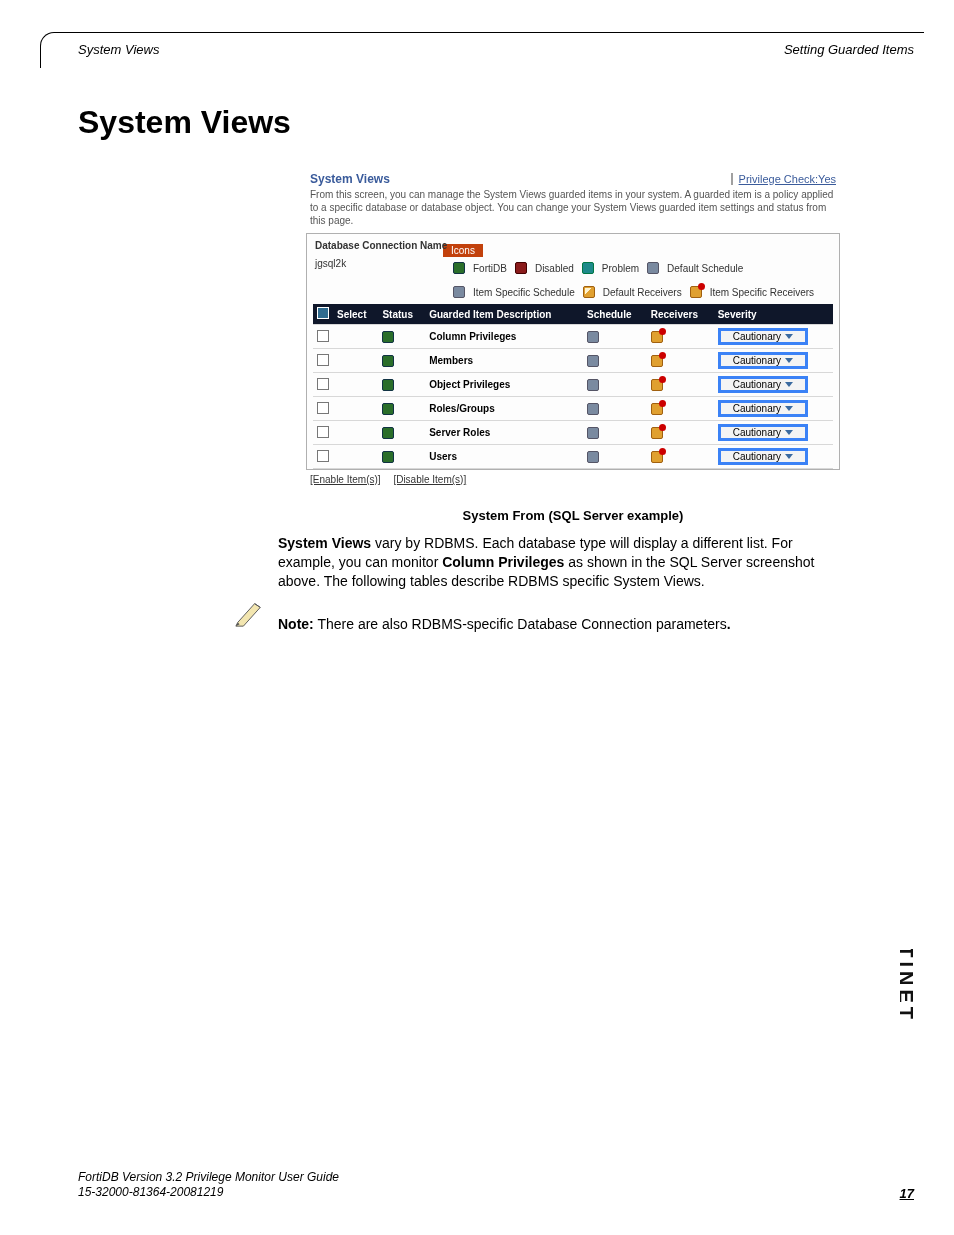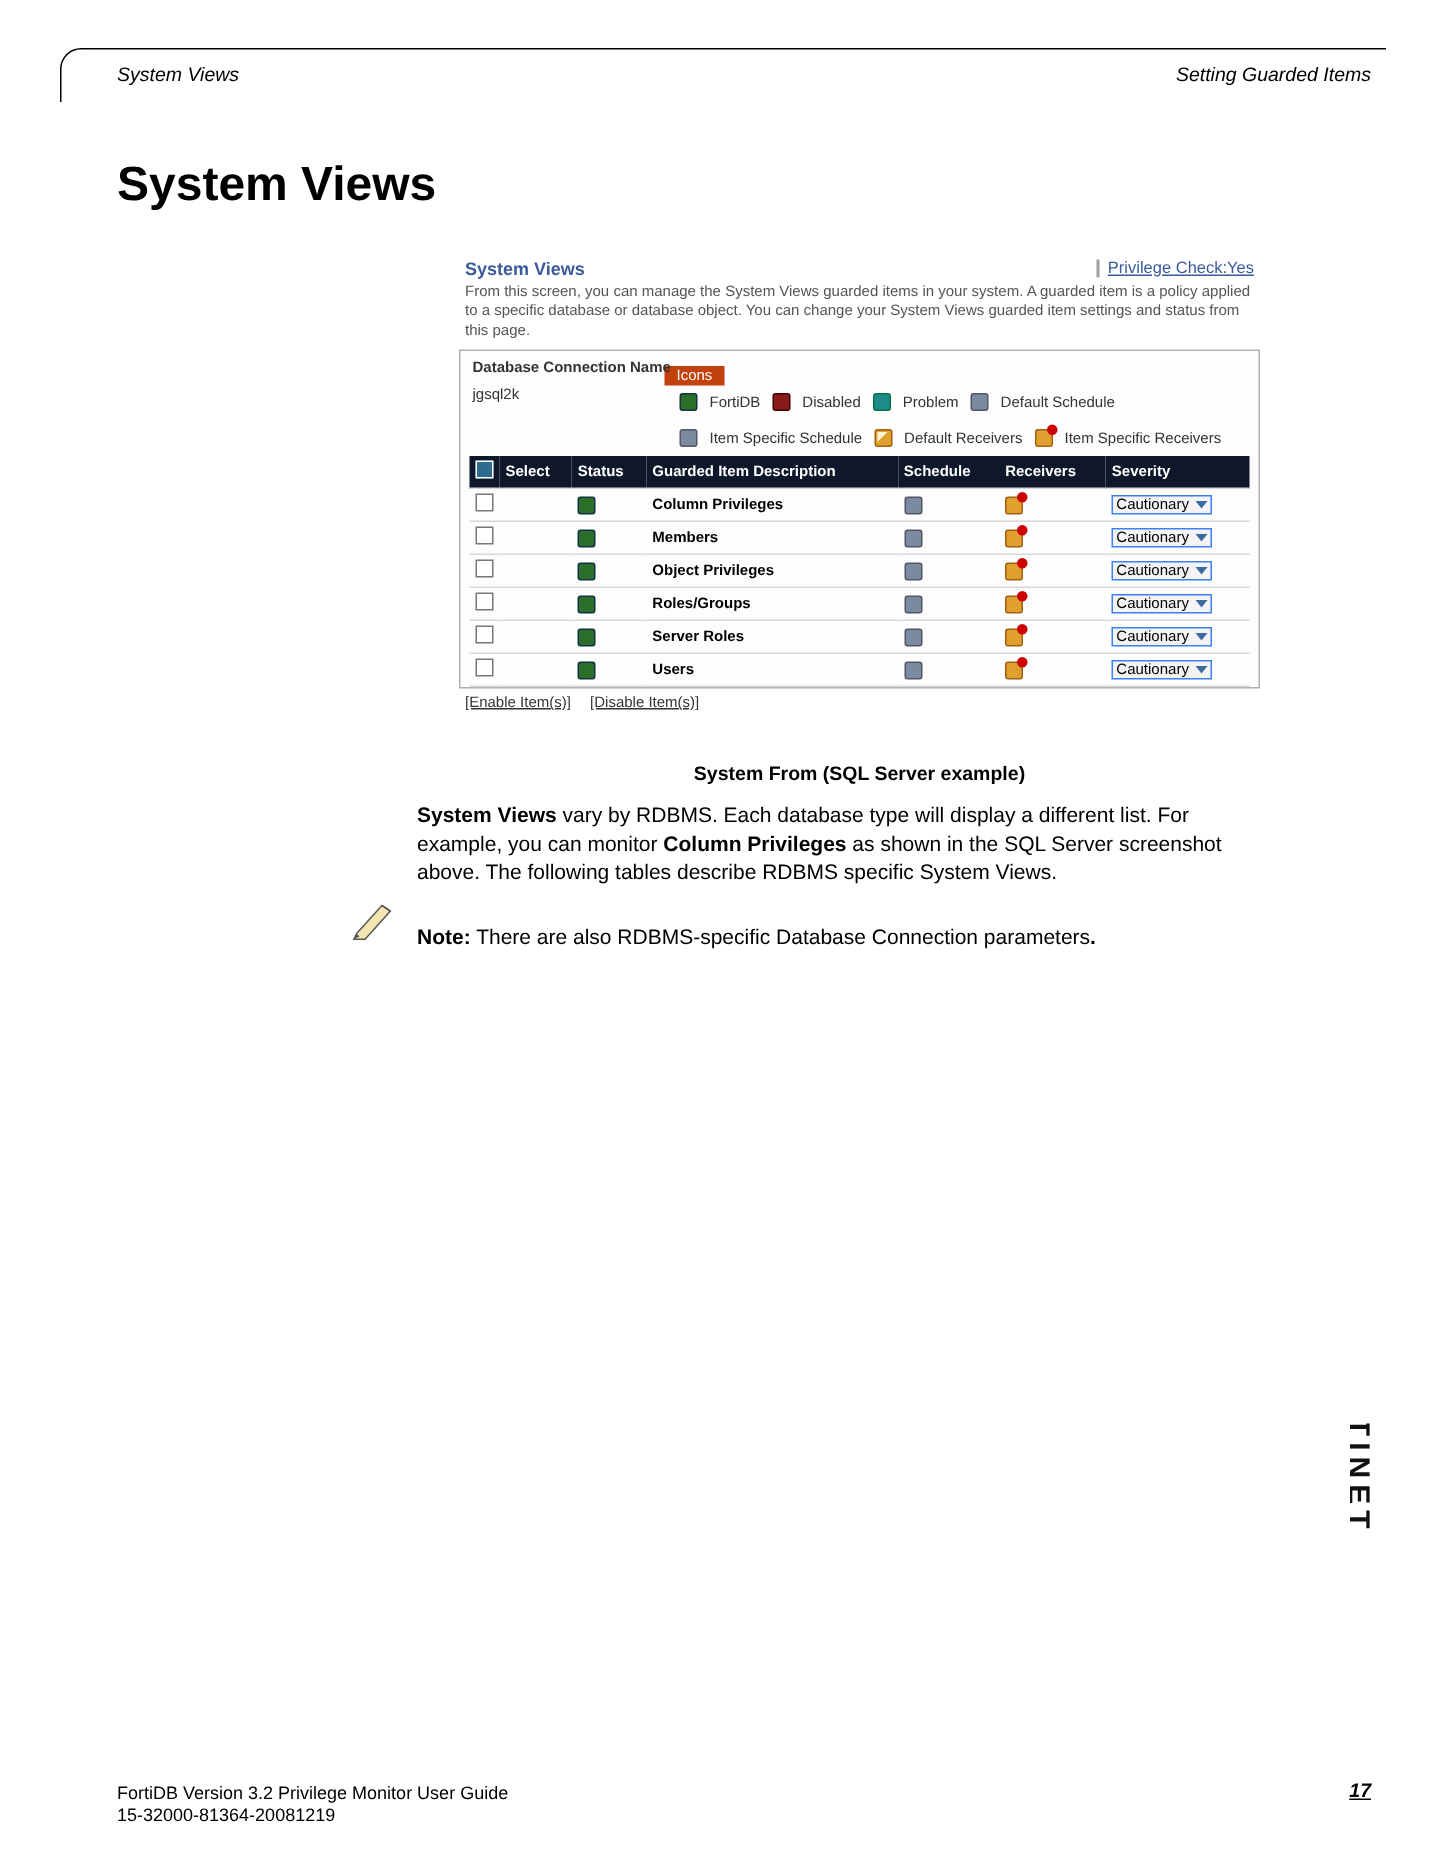--- a/index.html
+++ b/index.html
@@ -57,21 +57,21 @@
   .ic-gray  { background:#7a8aa0; border:1px solid #556; }
   .ic-mail  { background:#e0a030; border:1px solid #a06010; position:relative;}
   .ic-mail::after{content:""; position:absolute; left:1px; top:1px; right:1px; bottom:1px; background:linear-gradient(135deg,#fff3d0 40%, transparent 40%);}
   .ic-mailr { background:#e0a030; border:1px solid #a06010; position:relative;}
   .ic-mailr::after{content:""; position:absolute; right:-4px; top:-4px; width:7px;height:7px;background:#c00;border-radius:50%;}
   .ss-thead { background:#0f172a; color:#fff; font-size:10px; font-weight:bold; }
   .ss-table { width:100%; border-collapse:collapse; }
   .ss-table th, .ss-table td { padding:3px 4px; border-bottom:1px solid #d8d8d8; font-size:10px; }
   .ss-table th { text-align:left; }
   .ss-check { width:12px;height:12px;border:1px solid #777;background:#fff;display:inline-block;}
-  .sev-sel { display:inline-flex; align-items:center; gap:4px; border:1px solid #3b82f6; background:#f4f4f4; padding:0 2px; font-size:10px;}
+  .sev-sel { display:inline-flex; align-items:center; gap:4px; border:3px solid #3b82f6; background:#f4f4f4; padding:0 12px; font-size:10px;}
   .chev { width:0;height:0;border-left:4px solid transparent;border-right:4px solid transparent;border-top:5px solid #3a6aa0;}
   .ss-actions { font-size:10px; padding:4px 8px; }
   .ss-actions span { text-decoration:underline; color:#333; margin-right:10px;}
   .caption {
     position:absolute; top:508px; left:302px; width:542px;
     text-align:center; font-weight:bold; font-size:13px;
   }
   .para1 {
     position:absolute; top:534px; left:278px; width:574px;
     font-size:14px; line-height:1.35;
@@ -82,22 +82,22 @@
   .note-text {
     position:absolute; top:616px; left:278px; width:574px;
     font-size:14px;
   }
   .logo {
     position:absolute; right:28px; top:944px; width:26px; height:200px;
     display:flex; align-items:center; justify-content:center;
   }
   .logo svg { width:26px; height:190px; }
   .footer-left {
-    position:absolute; left:78px; bottom:16px;
-    font-size:12px; line-height:1.3;
+    position:absolute; left:78px; bottom:34px;
+    font-style:italic; font-size:12px; line-height:1.3;
   }
   .footer-right {
     position:absolute; right:40px; bottom:34px;
     font-style:italic; font-weight:bold; font-size:13px;text-decoration:underline;
   }
   b { font-weight:bold; }
 </style>
 </head>
 <body>
 

